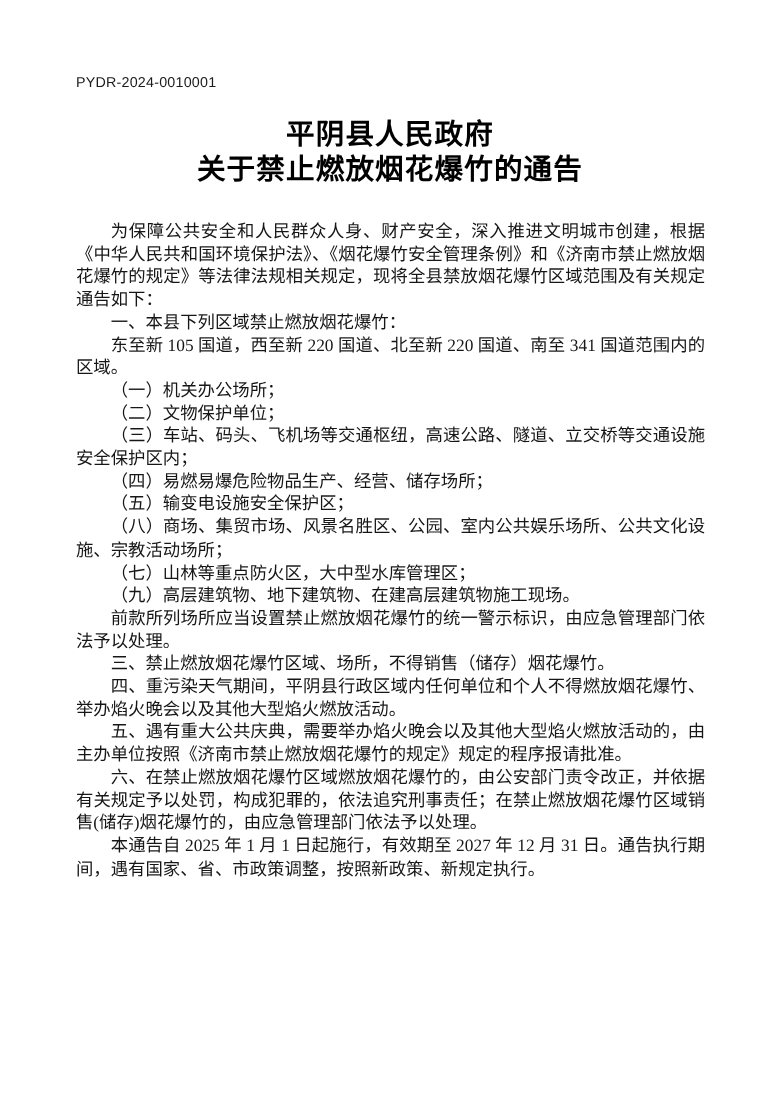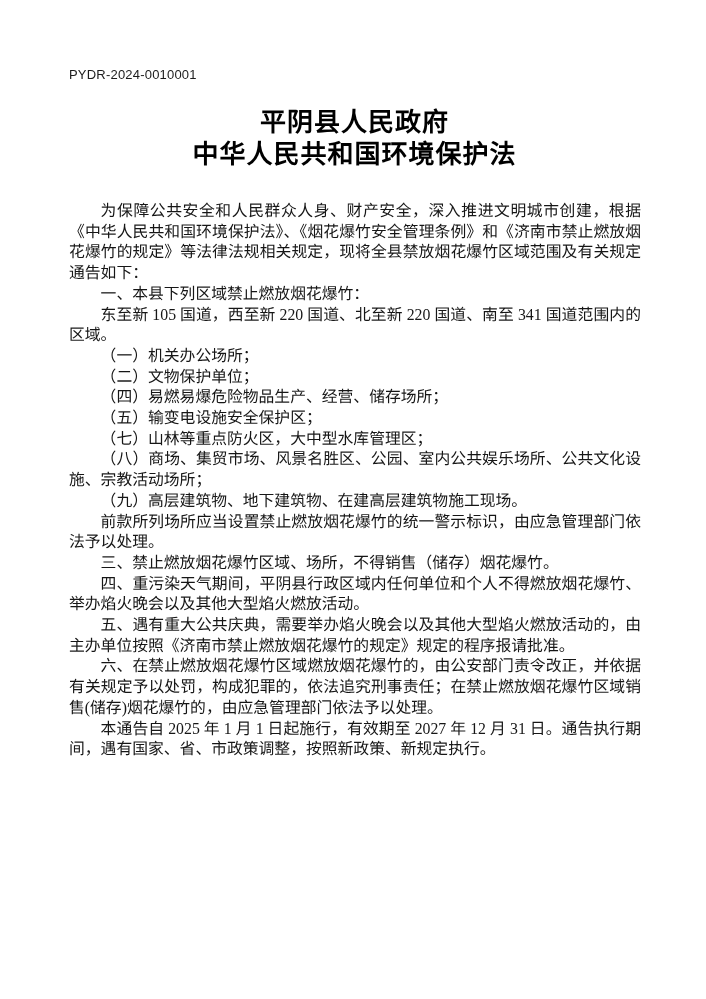--- a/index.html
+++ b/index.html
@@ -70,33 +70,34 @@
 </style>
 </head>
 <body>
 
 <div class="page">
 
   <div class="doc-number">PYDR-2024-0010001</div>
 
   <div class="title-block">
     <div class="title-line">平阴县人民政府</div>
-    <div class="title-line">中华人民共和国环境保护法</div>
+    <div class="title-line">关于禁止燃放烟花爆竹的通告</div>
   </div>
 
   <div class="body-block">
     <p>为保障公共安全和人民群众人身、财产安全，深入推进文明城市创建，根据《中华人民共和国环境保护法》、《烟花爆竹安全管理条例》和《济南市禁止燃放烟花爆竹的规定》等法律法规相关规定，现将全县禁放烟花爆竹区域范围及有关规定通告如下：</p>
     <p>一、本县下列区域禁止燃放烟花爆竹：</p>
     <p>东至新 105 国道，西至新 220 国道、北至新 220 国道、南至 341 国道范围内的区域。</p>
     <p>（一）机关办公场所；</p>
     <p>（二）文物保护单位；</p>
+    <p>（三）车站、码头、飞机场等交通枢纽，高速公路、隧道、立交桥等交通设施安全保护区内；</p>
     <p>（四）易燃易爆危险物品生产、经营、储存场所；</p>
     <p>（五）输变电设施安全保护区；</p>
+    <p>（八）商场、集贸市场、风景名胜区、公园、室内公共娱乐场所、公共文化设施、宗教活动场所；</p>
     <p>（七）山林等重点防火区，大中型水库管理区；</p>
-    <p>（八）商场、集贸市场、风景名胜区、公园、室内公共娱乐场所、公共文化设施、宗教活动场所；</p>
     <p>（九）高层建筑物、地下建筑物、在建高层建筑物施工现场。</p>
     <p>前款所列场所应当设置禁止燃放烟花爆竹的统一警示标识，由应急管理部门依法予以处理。</p>
     <p>三、禁止燃放烟花爆竹区域、场所，不得销售（储存）烟花爆竹。</p>
     <p>四、重污染天气期间，平阴县行政区域内任何单位和个人不得燃放烟花爆竹、举办焰火晚会以及其他大型焰火燃放活动。</p>
     <p>五、遇有重大公共庆典，需要举办焰火晚会以及其他大型焰火燃放活动的，由主办单位按照《济南市禁止燃放烟花爆竹的规定》规定的程序报请批准。</p>
     <p>六、在禁止燃放烟花爆竹区域燃放烟花爆竹的，由公安部门责令改正，并依据有关规定予以处罚，构成犯罪的，依法追究刑事责任；在禁止燃放烟花爆竹区域销售(储存)烟花爆竹的，由应急管理部门依法予以处理。</p>
     <p>本通告自 2025 年 1 月 1 日起施行，有效期至 2027 年 12 月 31 日。通告执行期间，遇有国家、省、市政策调整，按照新政策、新规定执行。</p>
   </div>
 
   <div class="signature-block">

